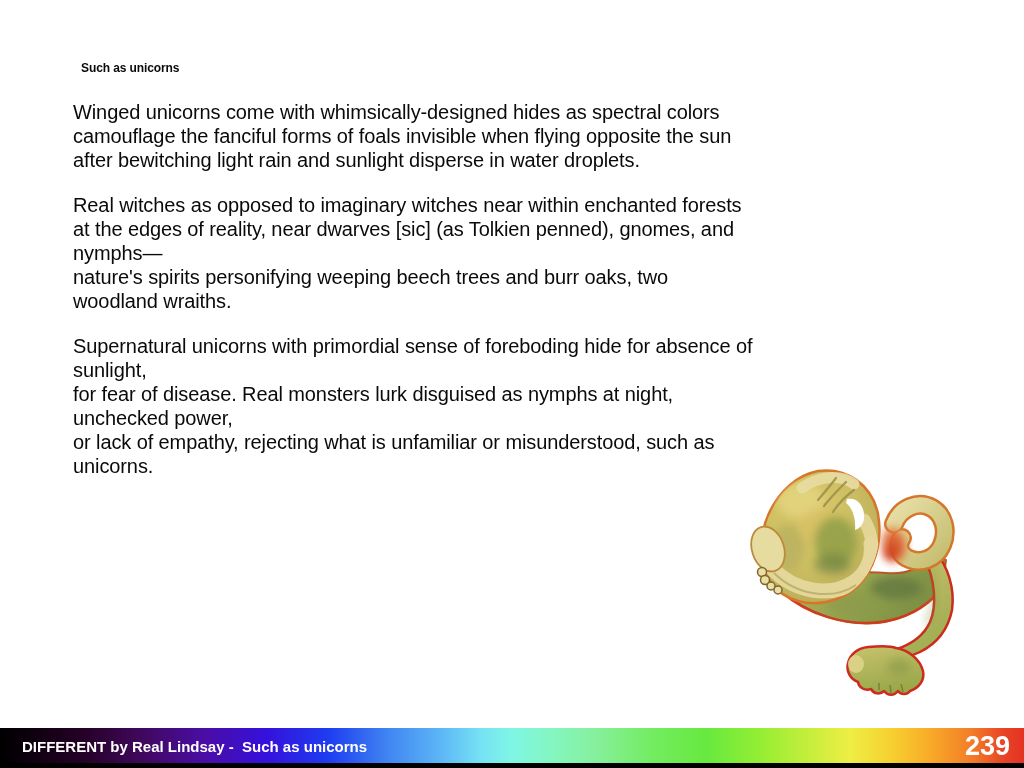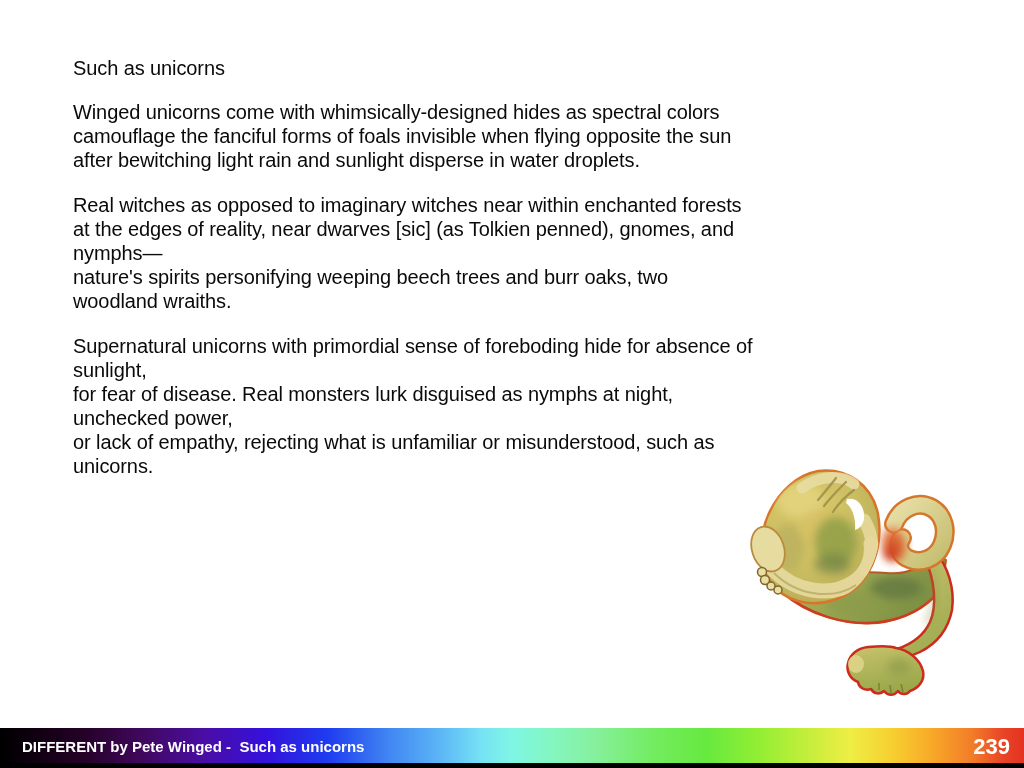--- a/index.html
+++ b/index.html
@@ -7,22 +7,22 @@
   .page {
     position:relative; width:1024px; height:768px;
     background:#ffffff; overflow:hidden;
     font-family:"Liberation Sans", sans-serif;
   }
   .poem {
     position:absolute; left:73px; top:56px; width:680px;
     color:#0a0a0a; letter-spacing:-0.1px;
   }
   .poem h1 {
-    font-size:20px; font-weight:normal; line-height:24px;
-    margin:0 0 20px 0;
+    font-size:12px; font-weight:bold; line-height:24px;
+    margin:0 0 20px 8px;
   }
   .stanza {
     font-size:20px; line-height:24px; font-weight:normal;
     white-space:pre-line; margin:0 0 21px 0;
   }
   .artwork { position:absolute; left:748px; top:452px; width:220px; height:250px; }
   .footer-bar {
     position:absolute; left:0; top:728px; width:1024px; height:35px;
     background:linear-gradient(to right,
       #000000 0%, #240126 8%, #41085e 14%, #4a0da6 20%, #3511dc 26%,
@@ -30,21 +30,21 @@
       #84f6c0 54%, #86f09e 58%, #72ec5e 64%, #67e93f 69%, #92ee33 74%,
       #c6ee3c 79%, #eeee44 83%, #f6d030 87%, #f8a928 91%, #f27b28 95%,
       #e84426 98%, #e43222 100%);
   }
   .footer-credit {
     position:absolute; left:22px; top:50%; transform:translateY(-50%);
     color:#ffffff; font-size:15px; font-weight:bold; white-space:pre;
   }
   .footer-pagenum {
     position:absolute; right:14px; top:50%; transform:translateY(-50%);
-    color:#ffffff; font-size:22px; font-weight:bold; line-height:35px;
+    color:#ffffff; font-size:27px; font-weight:bold; line-height:35px;
   }
   .footer-strip {
     position:absolute; left:0; top:763px; width:1024px; height:5px;
     background:#000000;
   }
 </style>
 </head>
 <body>
 
 <div class="page">
@@ -156,18 +156,18 @@
 
     <g>
       <path d="M 148,196 C 160,198 172,207 175,219 C 177,228 171,236 162,239 C 159,243 153,243 150,239 C 146,244 140,244 136,239 C 132,243 126,242 123,237 C 117,239 111,236 110,230 C 102,227 98,219 100,211 C 102,202 110,196 120,195 C 130,194 141,193 148,196 Z" fill="url(#gFoot)" stroke="#cc2b1d" stroke-width="2.5" stroke-linejoin="round"></path>
       <ellipse cx="108" cy="212" rx="8" ry="9" fill="#ddd58a" opacity="0.9"></ellipse>
       <ellipse cx="151" cy="215" rx="12" ry="9" fill="#8a9a4c" opacity="0.6" filter="url(#soft)"></ellipse>
       <path d="M 153,232 L 155,240 M 142,233 L 143,241 M 131,231 L 131,238" stroke="#74823c" stroke-width="1.5" fill="none"></path>
     </g>
   </svg>
 
   <div class="footer-bar">
-    <span class="footer-credit">DIFFERENT by Pete Winged -  Such as unicorns</span>
+    <span class="footer-credit">DIFFERENT by Real Lindsay -  Such as unicorns</span>
     <span class="footer-pagenum">239</span>
   </div>
   <div class="footer-strip"></div>
 
 </div>
 
 </body></html>

